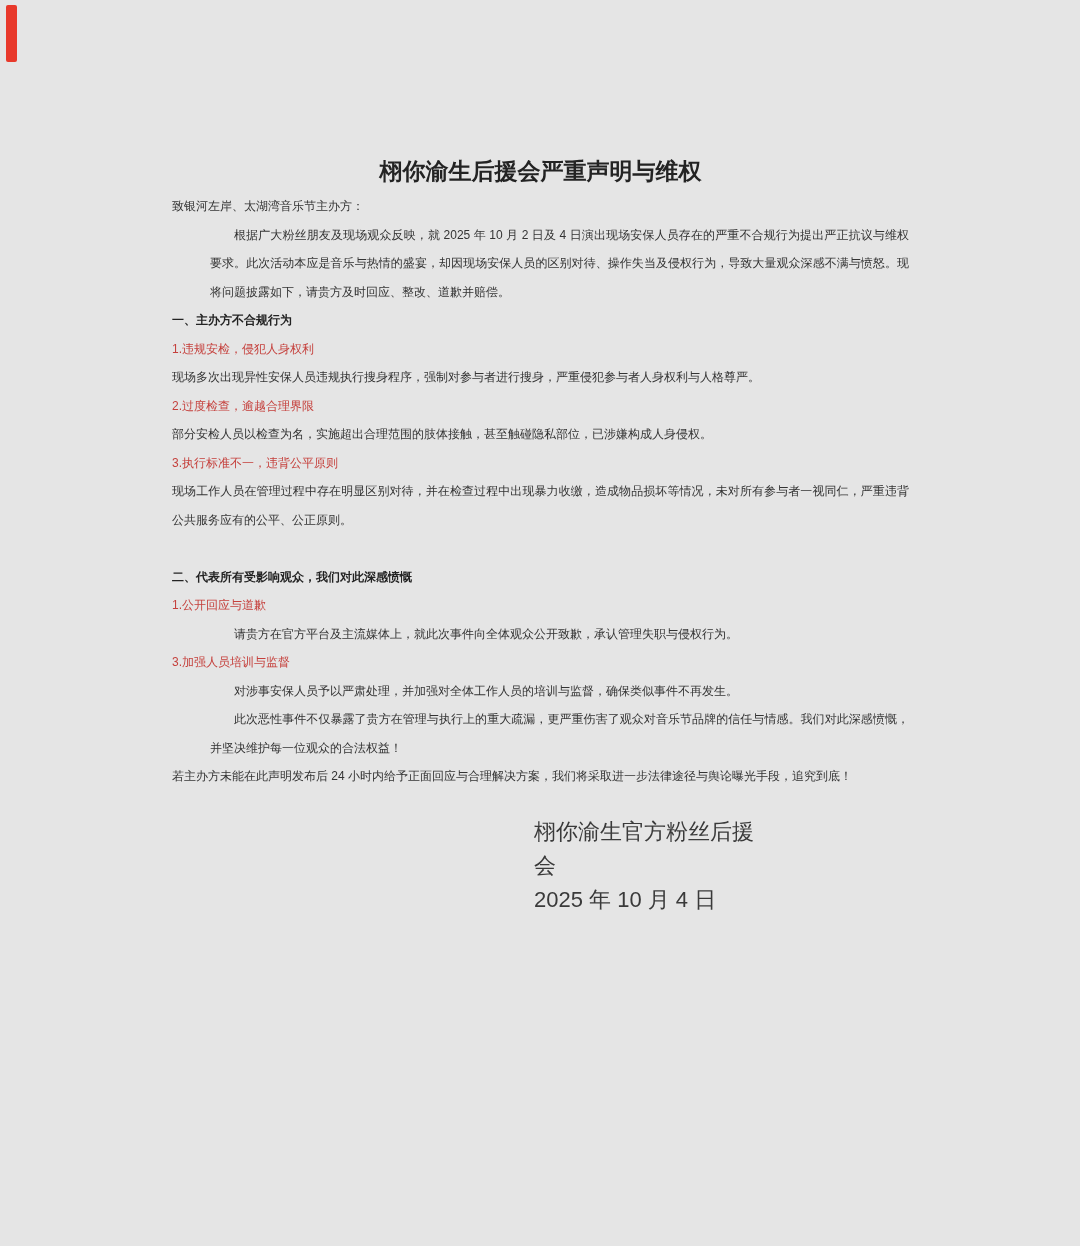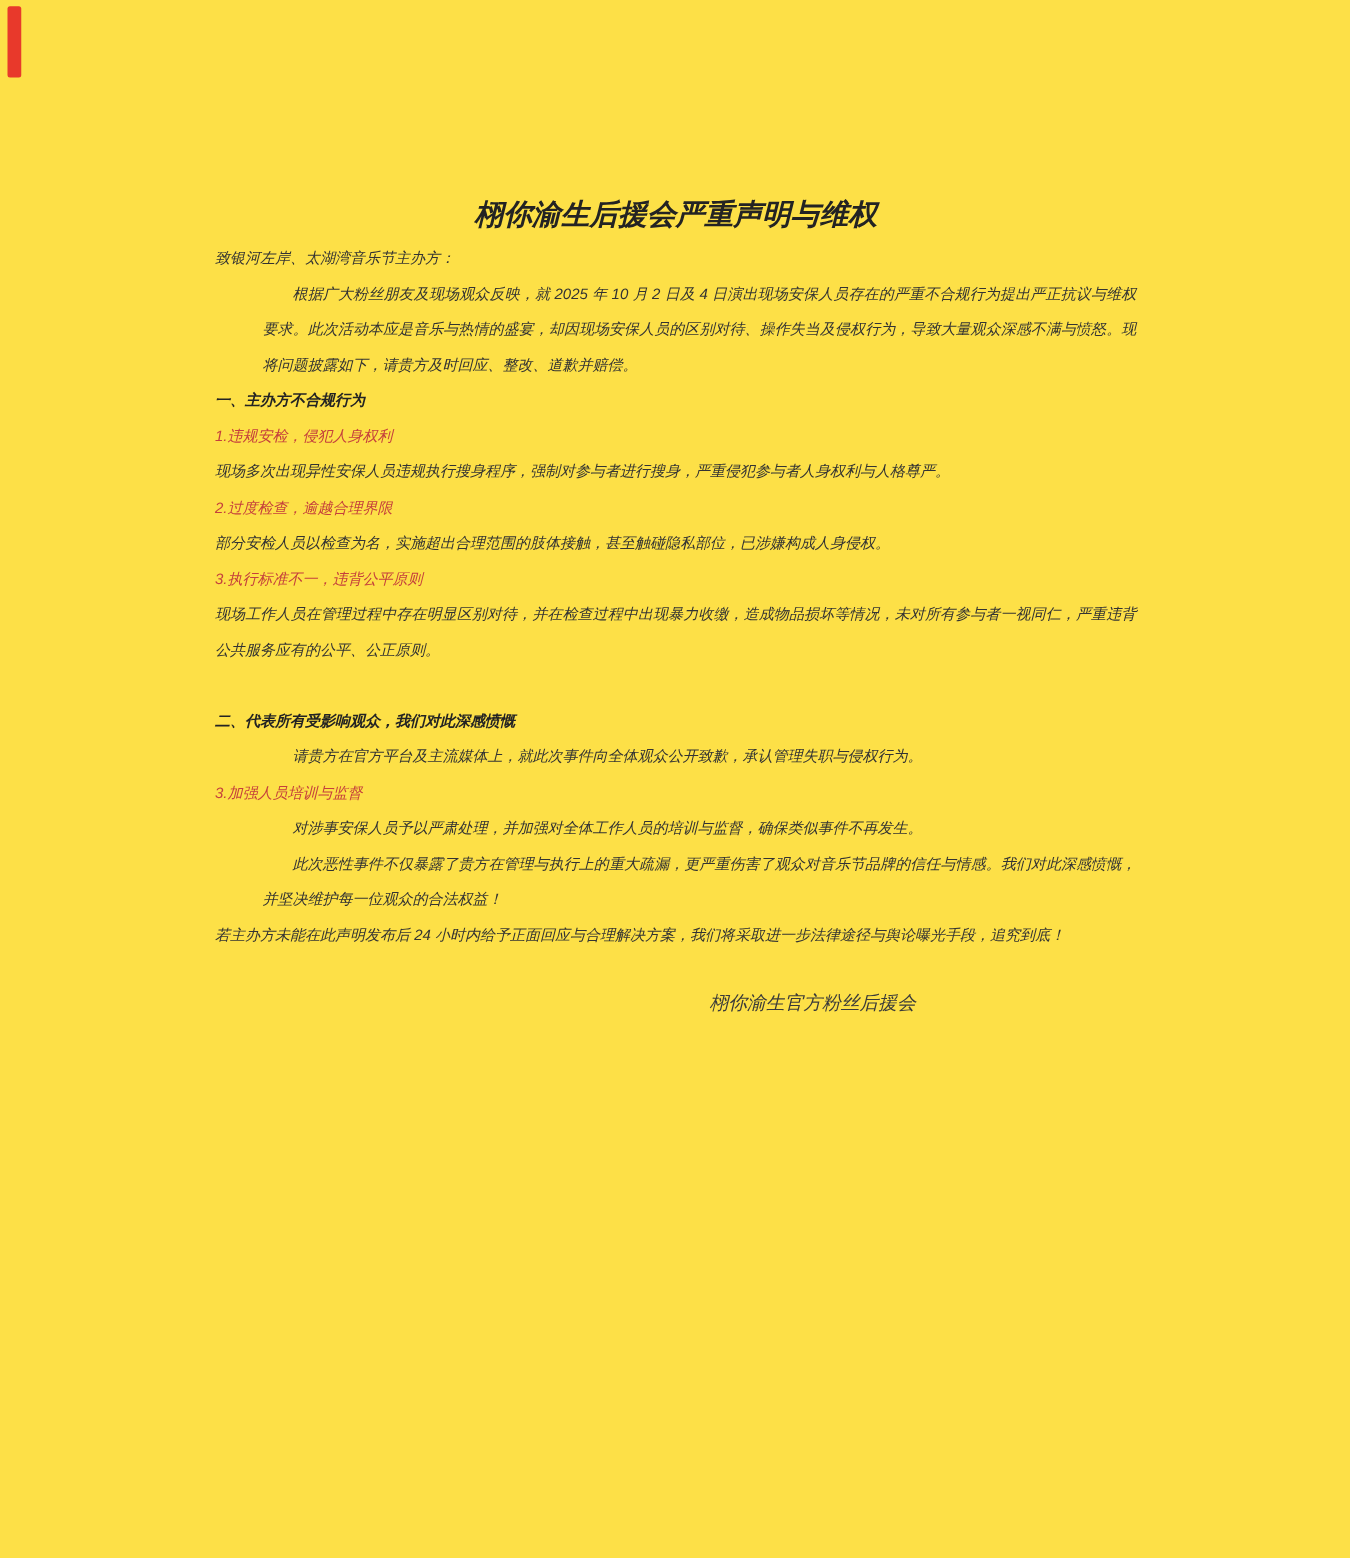--- a/index.html
+++ b/index.html
@@ -5,25 +5,24 @@
   html, body {
     margin: 0;
     padding: 0;
     background: #ffffff;
   }
   .page {
     position: relative;
     width: 1080px;
     height: 1246px;
     margin: 0 auto;
-    background: #fde047;
+    background: #e5e5e5;
     overflow: hidden;
     font-family: "Liberation Sans", "DejaVu Sans", sans-serif;
     color: #333333;
-    font-style: italic;
   }
   .red-marker {
     position: absolute;
     left: 6px;
     top: 5px;
     width: 11px;
     height: 57px;
     background: #e8392b;
     border-radius: 2px;
   }
@@ -59,22 +58,22 @@
     color: #c5403c;
   }
   .signature-block {
     margin-top: 24px;
     margin-left: auto;
     margin-right: 143px;
     width: 232px;
     text-align: center;
   }
   .signature-block p {
-    text-align: center;
-    font-size: 15px;
+    text-align: left;
+    font-size: 22px;
     line-height: 34px;
     color: #3a3a3a;
   }
 </style>
 </head>
 <body>
 
 <div class="page">
 
   <div class="red-marker" style="background: rgb(232, 57, 43);"></div>
@@ -93,27 +92,29 @@
     <p>现场多次出现异性安保人员违规执行搜身程序，强制对参与者进行搜身，严重侵犯参与者人身权利与人格尊严。</p>
 
     <p class="red-subheading" style="color: rgb(197, 64, 60);">2.过度检查，逾越合理界限</p>
     <p>部分安检人员以检查为名，实施超出合理范围的肢体接触，甚至触碰隐私部位，已涉嫌构成人身侵权。</p>
 
     <p class="red-subheading" style="color: rgb(197, 64, 60);">3.执行标准不一，违背公平原则</p>
     <p>现场工作人员在管理过程中存在明显区别对待，并在检查过程中出现暴力收缴，造成物品损坏等情况，未对所有参与者一视同仁，严重违背公共服务应有的公平、公正原则。</p>
 
     <p class="section-heading gap-above">二、代表所有受影响观众，我们对此深感愤慨</p>
 
+    <p class="red-subheading" style="color: rgb(197, 64, 60);">1.公开回应与道歉</p>
     <p class="indent">请贵方在官方平台及主流媒体上，就此次事件向全体观众公开致歉，承认管理失职与侵权行为。</p>
 
 
     <p class="red-subheading" style="color: rgb(197, 64, 60);">3.加强人员培训与监督</p>
     <p class="indent">对涉事安保人员予以严肃处理，并加强对全体工作人员的培训与监督，确保类似事件不再发生。</p>
 
     <p class="indent">此次恶性事件不仅暴露了贵方在管理与执行上的重大疏漏，更严重伤害了观众对音乐节品牌的信任与情感。我们对此深感愤慨，并坚决维护每一位观众的合法权益！</p>
     <p>若主办方未能在此声明发布后 24 小时内给予正面回应与合理解决方案，我们将采取进一步法律途径与舆论曝光手段，追究到底！</p>
 
     <div class="signature-block">
       <p>栩你渝生官方粉丝后援会</p>
+      <p>2025 年 10 月 4 日</p>
     </div>
 
   </div>
 </div>
 
 </body></html>

